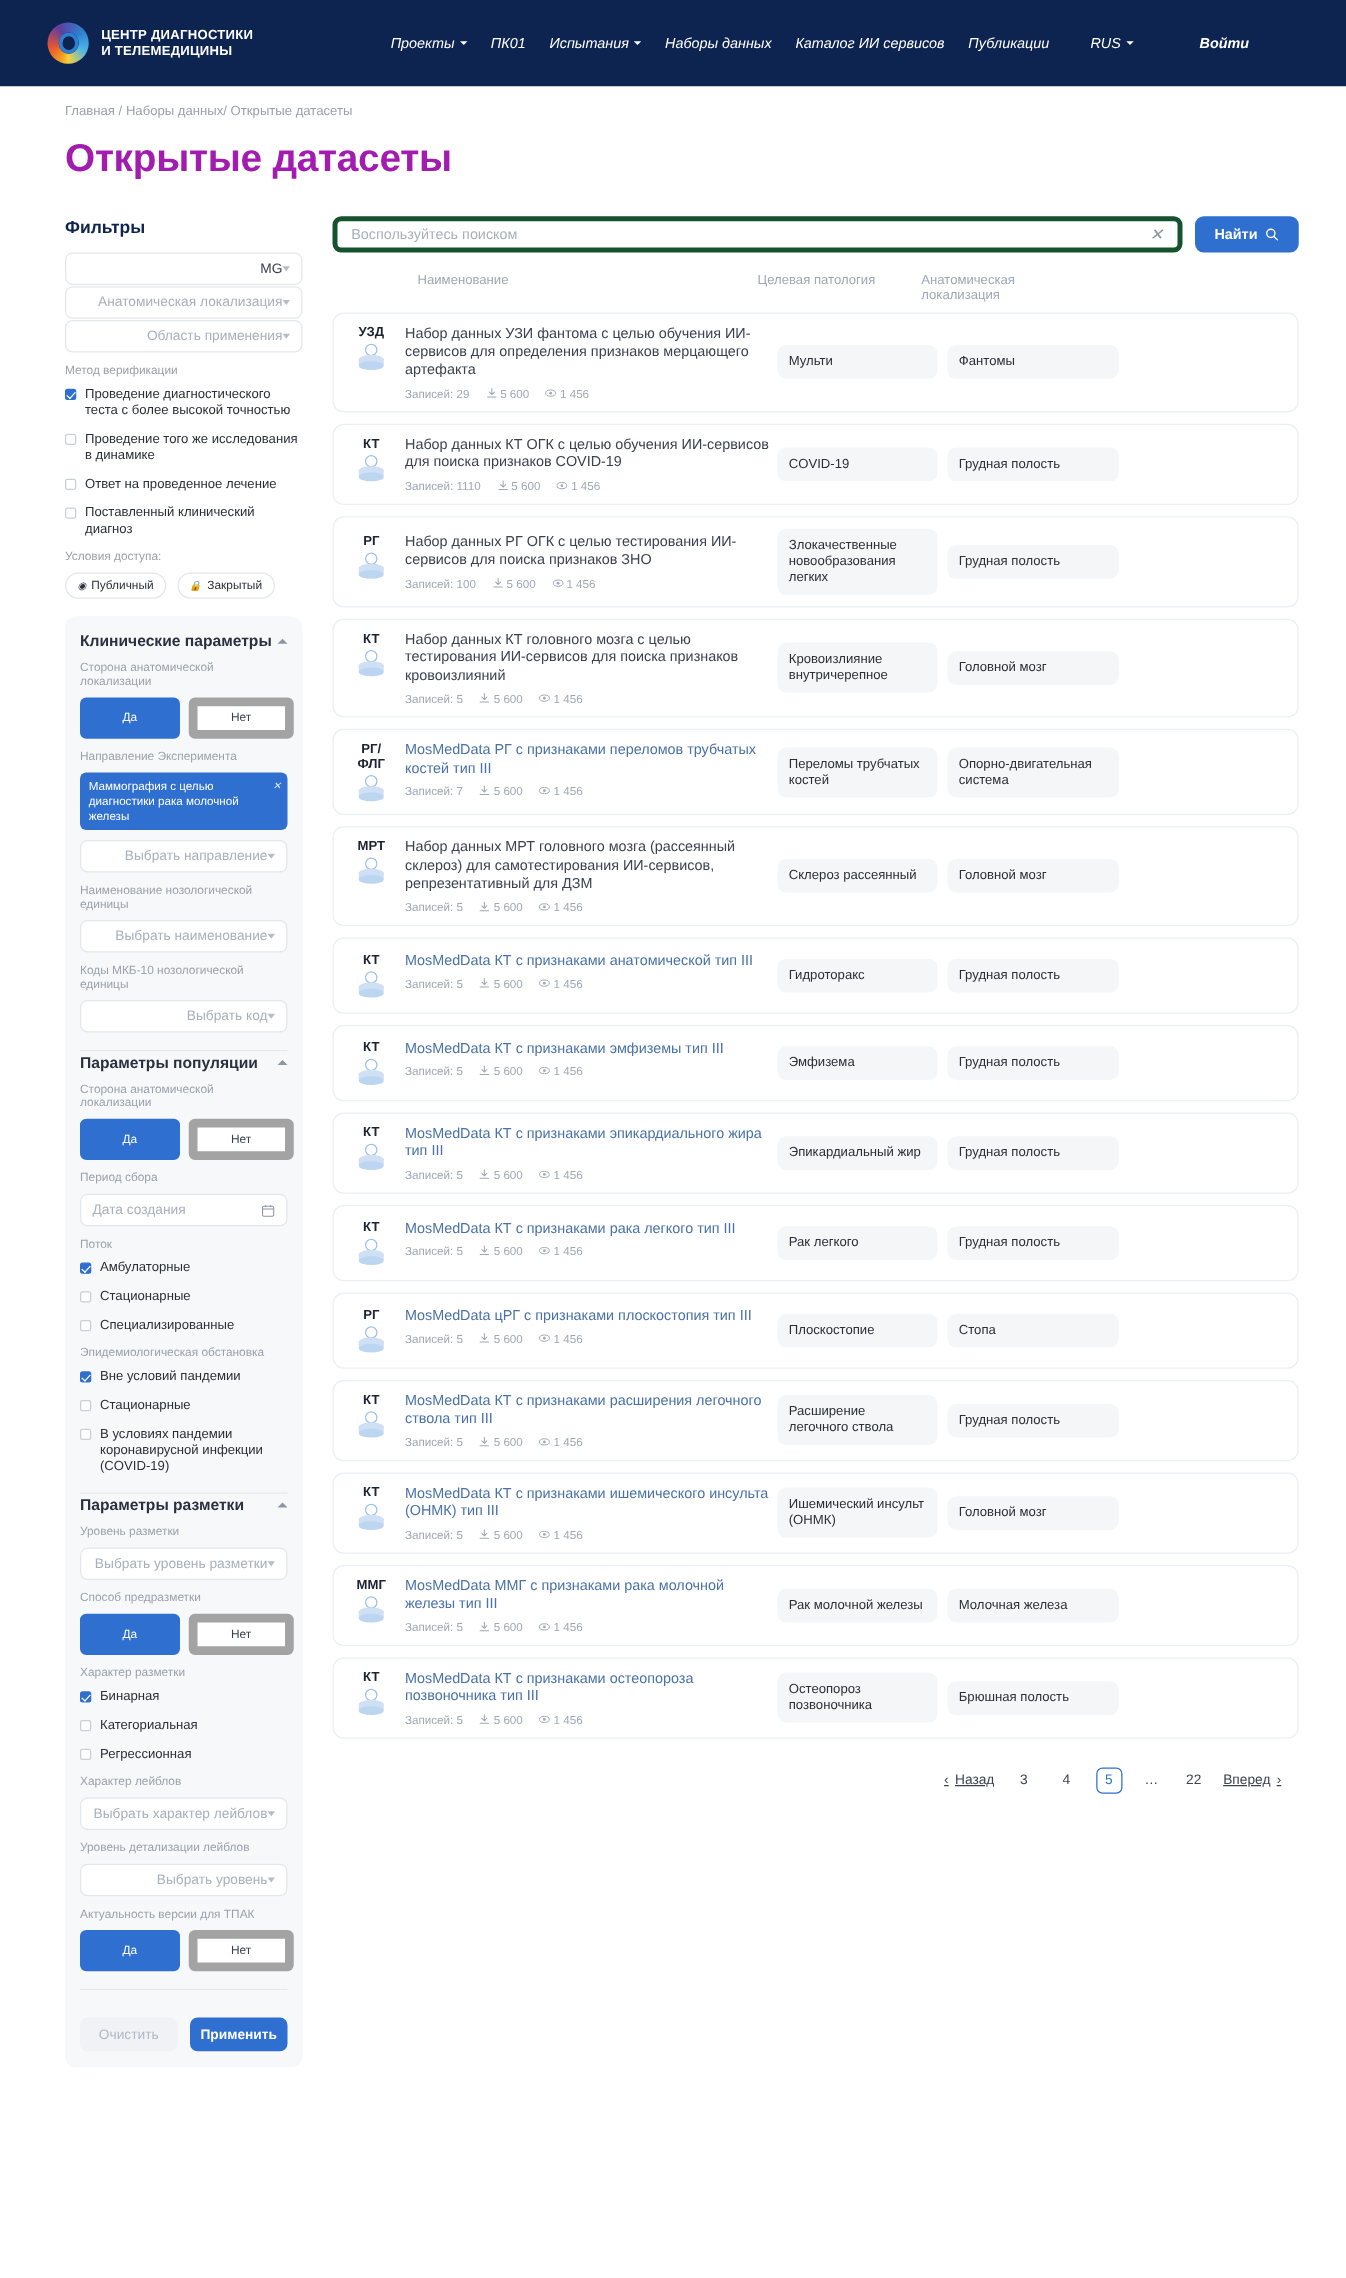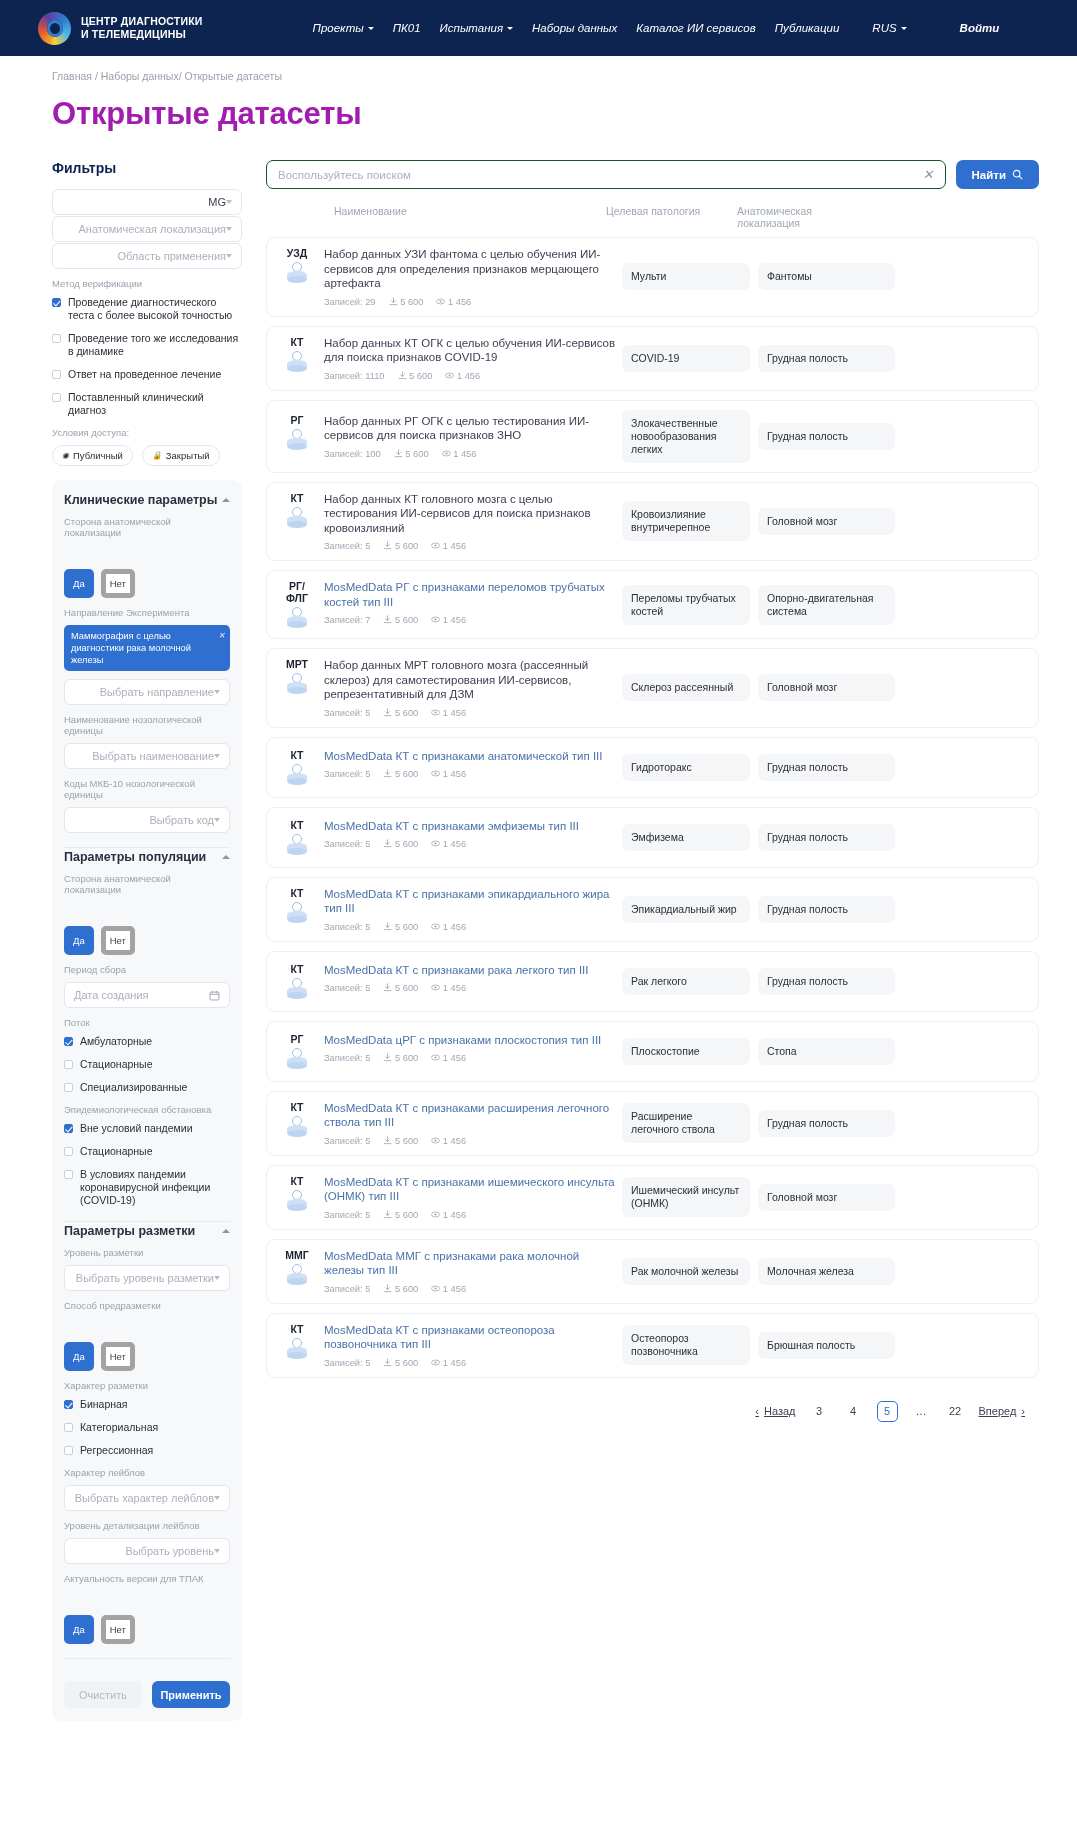--- a/index.html
+++ b/index.html
@@ -7,21 +7,21 @@
     width:1077px; height:1822px;
     font-family: "Liberation Sans", sans-serif;
     background:#ffffff;
     color:#2b2f38;
     font-size:12px;
     overflow:hidden;
   }
 
   
   .header {
-    height:56px; background:#0d2350;
+    height:69px; background:#0d2350;
     display:flex; align-items:center;
     padding:0 38px;
   }
   .logo-wrap { display:flex; align-items:center; gap:10px; }
   .logo-mark { width:33px; height:33px; position:relative; }
   .logo-mark .ring {
     position:absolute; inset:0; border-radius:50%;
     background:conic-gradient(from 200deg,#f2a325 0deg,#e8552f 55deg,#5d3fa0 130deg,#2f7fd0 210deg,#4fb6e8 275deg,#f5d13a 340deg,#f2a325 360deg);
   }
   .logo-mark .hole {
@@ -66,33 +66,33 @@
   .panel { background:#f7f8fa; border-radius:9px; padding:13px 12px; margin-top:14px; }
   .panel-head { display:flex; align-items:center; justify-content:space-between; margin-bottom:4px; }
   .panel-head h3 { font-size:12.5px; font-weight:700; color:#2b3040; }
   .chev-up { width:0;height:0;border-left:4px solid transparent;border-right:4px solid transparent;border-bottom:4.6px solid #8e96a4; }
   .tag {
     background:#2f6fd0;color:#fff;border-radius:5px;padding:5px 14px 5px 7px;
     font-size:9.3px;line-height:12px;position:relative;margin-bottom:8px;
   }
   .tag .x { position:absolute; right:5px; top:5px; font-size:8px; opacity:.85; }
   .ynrow { display:flex; gap:7px; margin-bottom:2px; }
-  .yn { font-size:9.5px; padding:4px 4px; border-radius:5px; border:5px solid #a3a3a3; background:#fff; color:#3a4050;margin-top:24px; }
+  .yn { font-size:9.5px; padding:4px 27px; border-radius:5px; border:7px solid #a3a3a3; background:#fff; color:#3a4050; }
   .yn.on { background:#2f6fd0; border-color:#2f6fd0; color:#fff; }
   .divider { height:1px; background:#e6e9ee; margin:14px 0 2px; }
   .datefield { height:26px;border:1px solid #e3e6ec;border-radius:6px;display:flex;align-items:center;justify-content:space-between;padding:0 9px;font-size:11px;color:#a9b0bd;background:#fff; }
   .btn-row { display:flex; gap:10px; margin-top:22px; }
   .btn-clear { flex:1; height:27px; border-radius:6px; background:#f0f2f5; color:#b2b8c3; font-size:11px; border:none; }
   .btn-apply { flex:1; height:27px; border-radius:6px; background:#2f6fd0; color:#fff; font-size:11px; border:none; font-weight:600; }
 
   
   .main { flex:1; }
   .searchbar { display:flex; gap:10px; align-items:center; }
   .search-input {
-    flex:1; height:29px; border:1px solid #14532d; border-radius:7px;
+    flex:1; height:29px; border:4px solid #14532d; border-radius:7px;
     display:flex; align-items:center; justify-content:space-between; padding:0 11px;
     font-size:11.5px; color:#a9b0bd; background:#fff;
   }
   .search-input .clr { color:#8e96a4; font-size:13px; }
   .btn-find {
     height:29px; padding:0 16px; background:#2f6fd0; color:#fff; border:none;
     border-radius:7px; font-size:11.5px; font-weight:600; display:flex; align-items:center; gap:6px;
   }
   .thead { display:flex; padding:16px 0 8px 0; font-size:10.5px; color:#a0a7b4; }
   .th-name { width:340px; padding-left:68px; }

